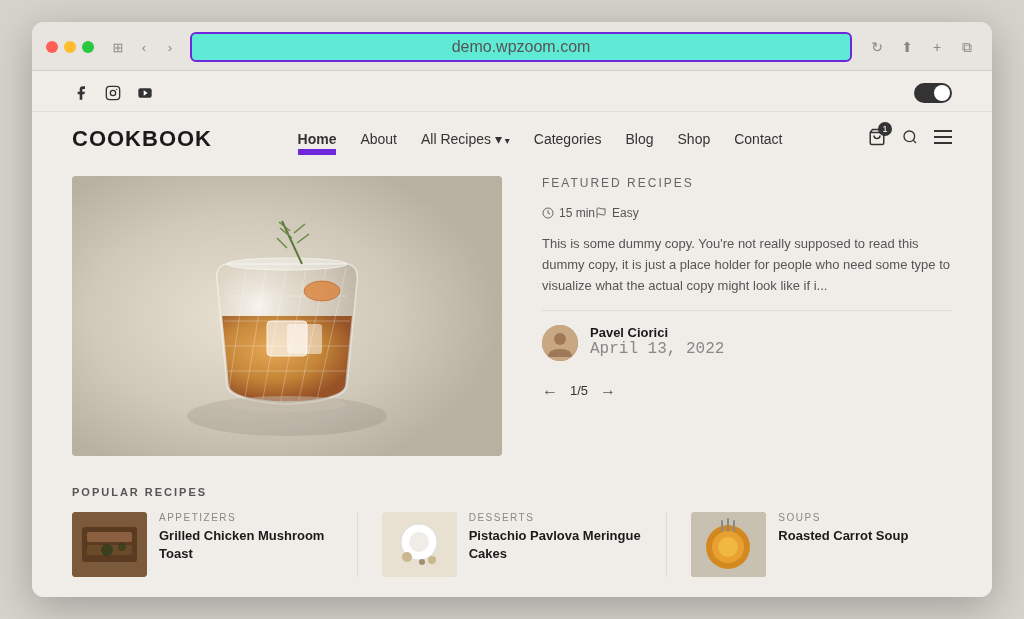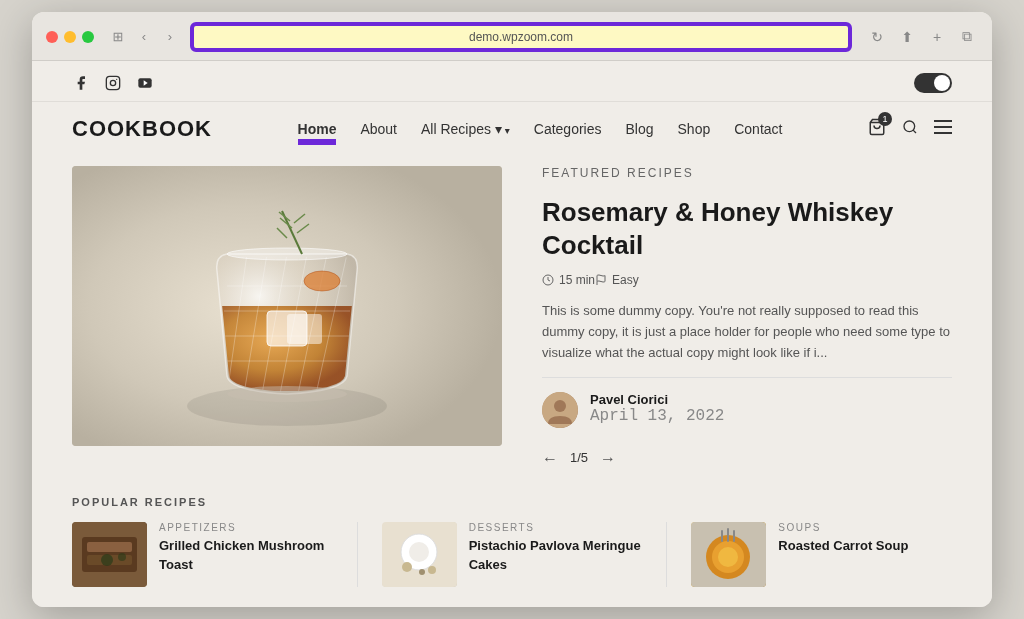--- a/index.html
+++ b/index.html
@@ -46,27 +46,27 @@
       width: 20px; height: 20px;
       background: none;
       border: none;
       cursor: pointer;
       color: #888;
       font-size: 13px;
       display: flex; align-items: center; justify-content: center;
     }
     .address-bar {
       flex: 1;
-      background: #fef9c3;
+      background: #5eead4;
       border-radius: 6px;
       padding: 4px 12px;
-      font-size: 12px;
+      font-size: 16px;
       color: #555;
       text-align: center;
-      border: 4px solid #6d28d9;
+      border: 2px solid #6d28d9;
     }
     .browser-actions {
       display: flex;
       gap: 8px;
       margin-left: 4px;
     }
     .browser-action-btn {
       width: 22px; height: 22px;
       background: none;
       border: none;
@@ -489,21 +489,20 @@
             <line x1="222" y1="57" x2="233" y2="48" stroke="#6a8a4a" stroke-width="1.5"></line>
 
             <ellipse cx="250" cy="115" rx="18" ry="10" fill="rgba(220,120,40,0.7)" stroke="rgba(180,80,20,0.5)" stroke-width="1"></ellipse>
 
             <ellipse cx="215" cy="228" rx="60" ry="8" fill="rgba(200,190,175,0.5)"></ellipse>
           </svg>
         </div>
 
         <div class="featured-info">
           <div class="featured-label">FEATURED RECIPES</div>
-          <h2 class="featured-title">Rosemary &amp; Honey Whiskey Cocktail</h2>
           <div class="featured-meta">
             <div class="meta-item">
               <svg width="12" height="12" viewBox="0 0 24 24" fill="none" stroke="#666" stroke-width="2">
                   <circle cx="12" cy="12" r="10"></circle>
                   <polyline points="12 6 12 12 16 14"></polyline>
                 </svg>
               <span>15 min</span>
             </div>
             <div class="meta-item">
               <svg width="12" height="12" viewBox="0 0 24 24" fill="none" stroke="#666" stroke-width="2">

